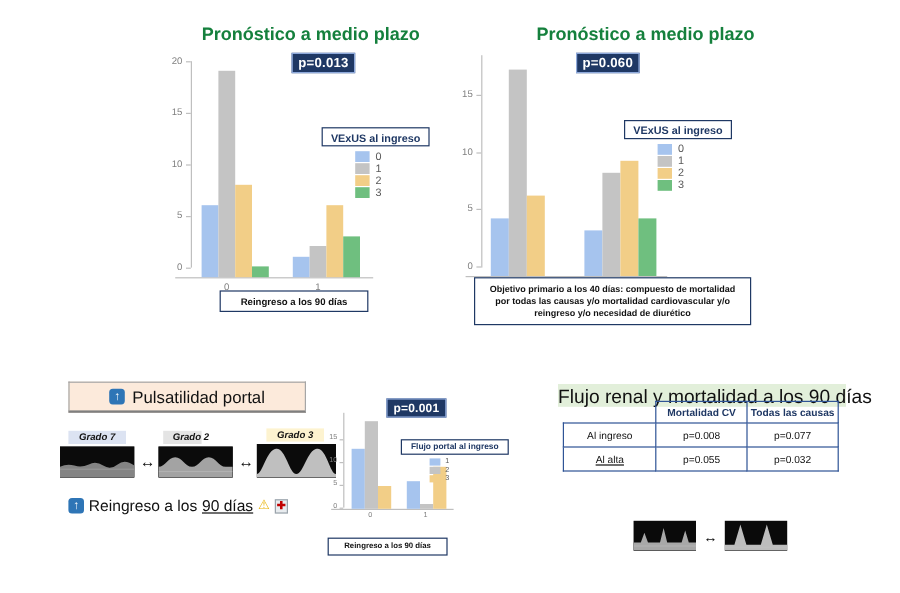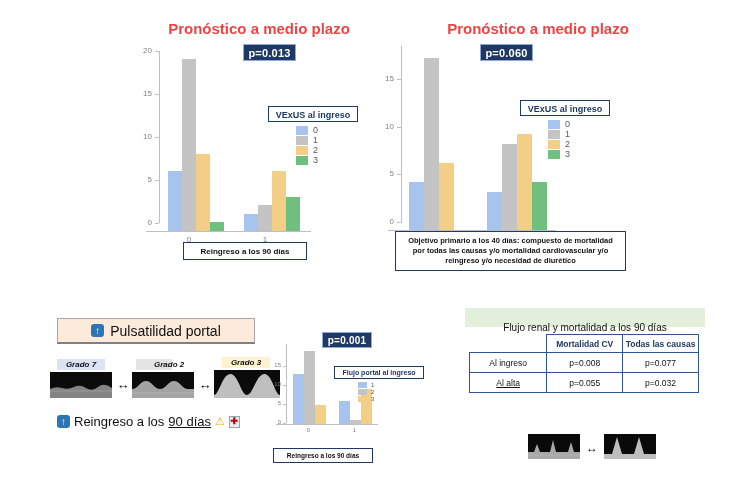--- a/index.html
+++ b/index.html
@@ -8,21 +8,21 @@
     background: #ffffff;
     font-family: "Liberation Sans", sans-serif;
     overflow: hidden;
   }
   #slide { position: relative; width: 750px; height: 494px; background: #fff; }
 
   
   .chart-title {
     position: absolute;
     font-weight: bold;
-    color: #ef4444;
+    color: #15803d;
     text-align: center;
     white-space: nowrap;
   }
   .pbadge {
     position: absolute;
     background: #1F3864;
     color: #ffffff;
     font-weight: bold;
     border: 1px solid #8EA9DB;
     text-align: center;
@@ -299,21 +299,21 @@
     <div class="doppler" style="left:50px; top:372px; width:62px; height:26px;">
       <svg width="62" height="26" viewBox="0 0 62 26">
         <rect width="62" height="26" fill="#0b0b0b"></rect>
         <path d="M0,17 Q6,14 12,16 T24,15 T36,16 T48,15 T62,16 L62,26 L0,26 Z" fill="#9a9a9a" opacity="0.85"></path>
         <path d="M0,19 L62,19" stroke="#c8c8c8" stroke-width="0.6" opacity="0.5"></path>
       </svg>
     </div>
 
     <div class="dbl-arrow" style="left:115px; top:378px; width:16px; font-size:13px;">↔</div>
 
-    <div class="grade-label" style="left:136px; top:359px; width:32px; font-size:8px; background:#E4E4E4; padding:1px 18px;">Grado 2</div>
+    <div class="grade-label" style="left:136px; top:359px; width:32px; font-size:8px; background:#E4E4E4; padding:1px 8px;">Grado 2</div>
     <div class="doppler" style="left:132px; top:372px; width:62px; height:26px;">
       <svg width="62" height="26" viewBox="0 0 62 26">
         <rect width="62" height="26" fill="#0b0b0b"></rect>
         <path d="M0,17 C6,17 8,9 14,9 C20,9 22,17 28,17 C34,17 36,9 42,9 C48,9 50,17 56,17 L62,17 L62,26 L0,26 Z" fill="#b4b4b4" opacity="0.9"></path>
         <path d="M0,21 L62,21" stroke="#d0d0d0" stroke-width="0.6" opacity="0.5"></path>
       </svg>
     </div>
 
     <div class="dbl-arrow" style="left:197px; top:378px; width:16px; font-size:13px;">↔</div>
 
@@ -380,21 +380,21 @@
       <div class="legend-row">
         <span class="legend-swatch" style="width:9px; height:6px; background:#F2CE87; margin-right:4px;"></span>
         <span class="legend-text" style="font-size:6px;">3</span>
       </div>
     </div>
 
     <div class="xcaption" style="left:273px; top:448px; width:100px; height:15px; font-size:6.5px; padding-top:3px;">Reingreso a los 90 días</div>
   </div>
 
   <div>
-    <div class="green-banner" style="left:465px; top:308px; width:240px; height:19px; font-size:10px; padding-top:14px;">Flujo renal y mortalidad a los 90 días</div>
+    <div class="green-banner" style="left:465px; top:320px; width:240px; height:19px; font-size:16px; padding-top:3px;">Flujo renal y mortalidad a los 90 días</div>
 
     <table class="rtable" style="left:469px; top:334px; width:230px; font-size:8.5px;">
       <thead>
         <tr>
           <th class="noborder" style="width:78px; height:18px;"></th>
           <th style="width:76px; height:18px;">Mortalidad CV</th>
           <th style="width:76px; height:18px;">Todas las causas</th>
         </tr>
       </thead>
       <tbody>

